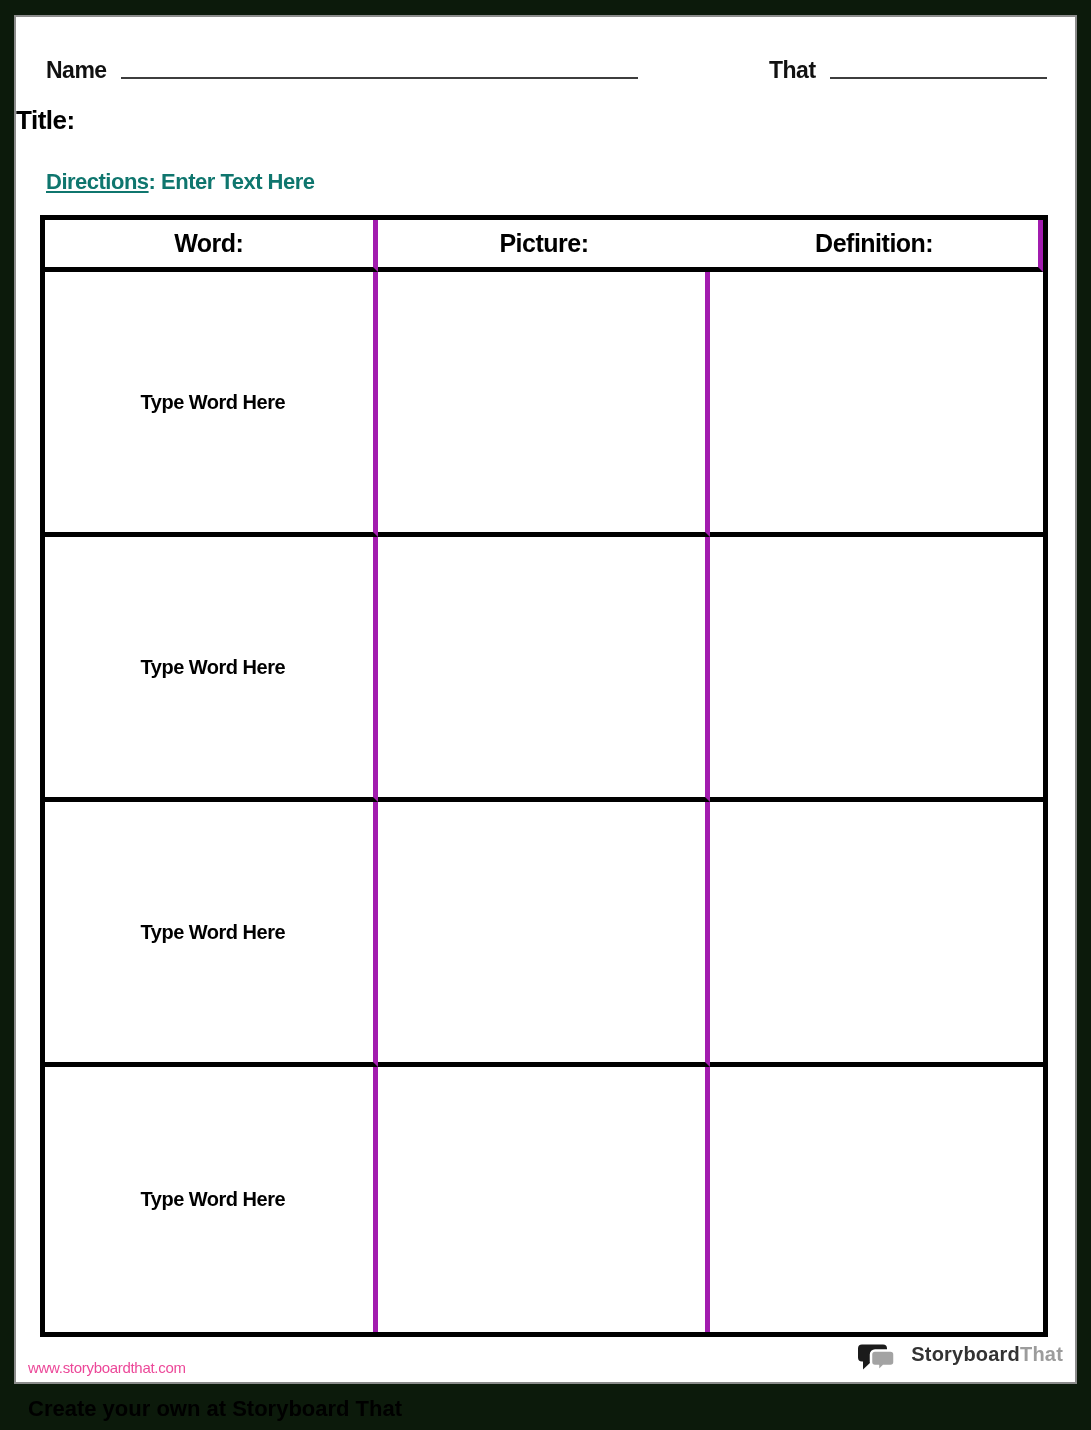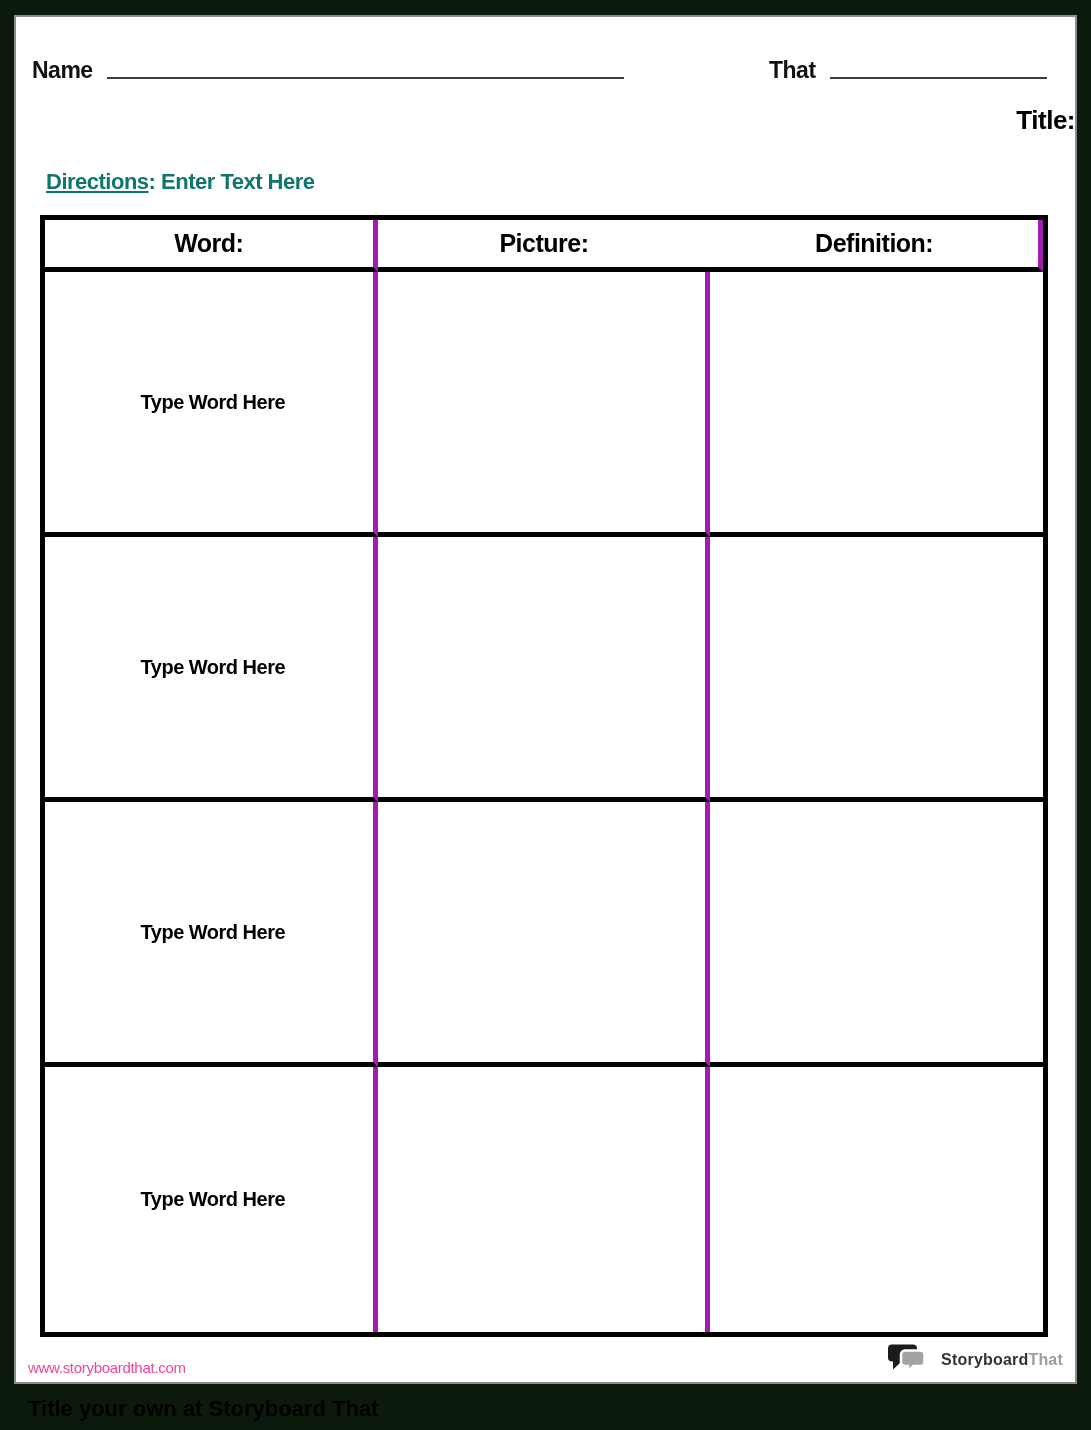--- a/index.html
+++ b/index.html
@@ -20,21 +20,21 @@
     width: 1063px;
     height: 1369px;
     background: #ffffff;
     border: 2px solid #8c8c8c;
   }
 
   
   .fields-row {
     position: absolute;
     top: 42px;
-    left: 16px;
+    left: 30px;
     right: 28px;
     display: flex;
     align-items: flex-end;
     justify-content: space-between;
   }
   .write-field { display: flex; align-items: flex-end; }
   .field-name { width: 592px; }
   .field-date { width: 278px; margin-left: auto; }
   .field-label {
     font-weight: bold;
@@ -49,21 +49,21 @@
     margin: 0 0 3px 14px;
     height: 1px;
   }
 
   
   .title {
     position: absolute;
     top: 88px;
     left: 0;
     width: 100%;
-    text-align: right;
+    text-align: left;
     font-weight: bold;
     font-size: 26px;
     letter-spacing: -0.5px;
     color: #000;
   }
 
   
   .directions {
     position: absolute;
     top: 152px;
@@ -121,23 +121,23 @@
     align-items: flex-end;
   }
   .site-url {
     font-weight: normal;
     font-size: 15px;
     letter-spacing: -0.3px;
     color: #ec4899;
   }
   .logo {
     display: flex;
-    align-items: center;
+    align-items: flex-start;
     gap: 14px;
-    font-size: 16px;
+    font-size: 20px;
     letter-spacing: 0.2px;
   }
   .logo .logo-primary { color: #333333; font-weight: bold; }
   .logo .logo-secondary { color: #9c9c9c; font-weight: bold; }
   .logo svg { display: block; }
 
   
   .banner {
     position: absolute;
     left: 28px;
@@ -208,16 +208,16 @@
             <path d="M18 7.5h15.5a4 4 0 0 1 4 4v7.5a4 4 0 0 1-4 4h-7l-5.5 5.5v-5.5H18a4 4 0 0 1-4-4v-7.5a4 4 0 0 1 4-4z" fill="#a3a3a3" stroke="#ffffff" stroke-width="2.5"></path>
           </svg>
         </span>
         <span><span class="logo-primary">Storyboard</span><span class="logo-secondary">That</span></span>
       </span>
     </div>
 
   </div>
 
   <div class="banner">
-    <span class="banner-text">Title your own at Storyboard That</span>
+    <span class="banner-text">Create your own at Storyboard That</span>
   </div>
 
 </div>
 
 </body></html>

